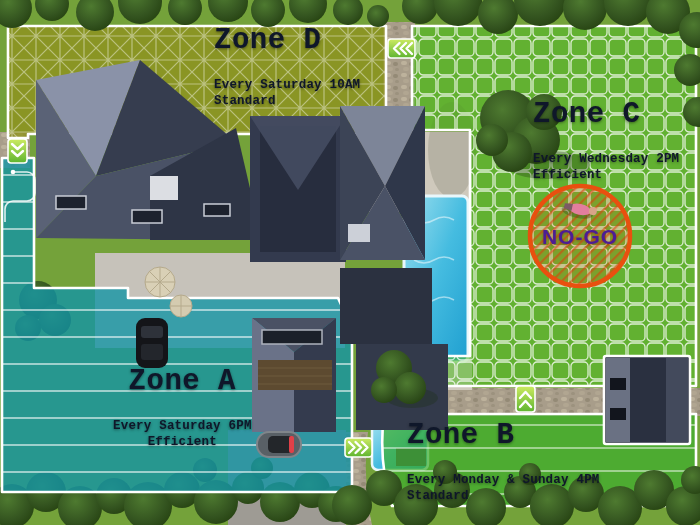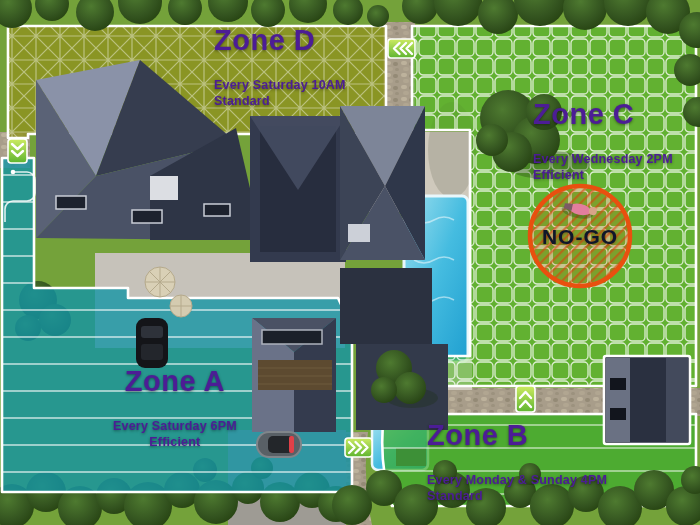--- a/index.html
+++ b/index.html
@@ -3,26 +3,26 @@
 <meta charset="utf-8">
 <style>
   html,body{margin:0;padding:0;}
   body{
     width:700px;height:525px;position:relative;overflow:hidden;
     background:#74a23a;
     font-family:"Liberation Sans",sans-serif;
   }
   .stage{position:absolute;left:0;top:0;width:700px;height:525px;}
   svg{display:block;}
-  .zone-label{position:absolute;color:#4c1d95;text-shadow:0 1px 3px rgba(0,0,0,.45);pointer-events:none;white-space:nowrap;}
+  .zone-label{position:absolute;color:#0f172a;text-shadow:0 1px 3px rgba(0,0,0,.45);pointer-events:none;white-space:nowrap;font-family:Liberation Mono, monospace;}
   .zone-name{font-size:29px;font-weight:bold;letter-spacing:.5px;line-height:1;}
   .zone-meta{margin-top:22px;font-size:12.5px;font-weight:bold;line-height:16px;letter-spacing:.2px;}
   .no-go-label{
     position:absolute;left:520px;top:225px;width:120px;text-align:center;
-    color:#0f172a;font-size:21px;font-weight:bold;letter-spacing:1px;
+    color:#4c1d95;font-size:21px;font-weight:bold;letter-spacing:1px;
     text-shadow:0 1px 3px rgba(140,30,0,.6);pointer-events:none;
   }
 </style>
 </head>
 <body>
 
 <div class="stage">
 <svg width="700" height="525" viewBox="0 0 700 525" xmlns="http://www.w3.org/2000/svg">
   <defs>
     <radialGradient id="gTree" cx="40%" cy="35%" r="75%">
@@ -285,21 +285,21 @@
 </div>
 
 <div class="zone-label" style="left:113px;top:367px;text-align:center;">
   <div class="zone-name">Zone A</div>
   <div class="zone-meta">
     <div>Every Saturday 6PM</div>
     <div>Efficient</div>
   </div>
 </div>
 
-<div class="zone-label" style="left:427px;top:421px;">
+<div class="zone-label" style="left:407px;top:421px;">
   <div class="zone-name">Zone B</div>
   <div class="zone-meta">
     <div>Every Monday &amp; Sunday 4PM</div>
     <div>Standard</div>
   </div>
 </div>
 
 <div class="no-go-label">NO-GO</div>
 
 </body></html>

